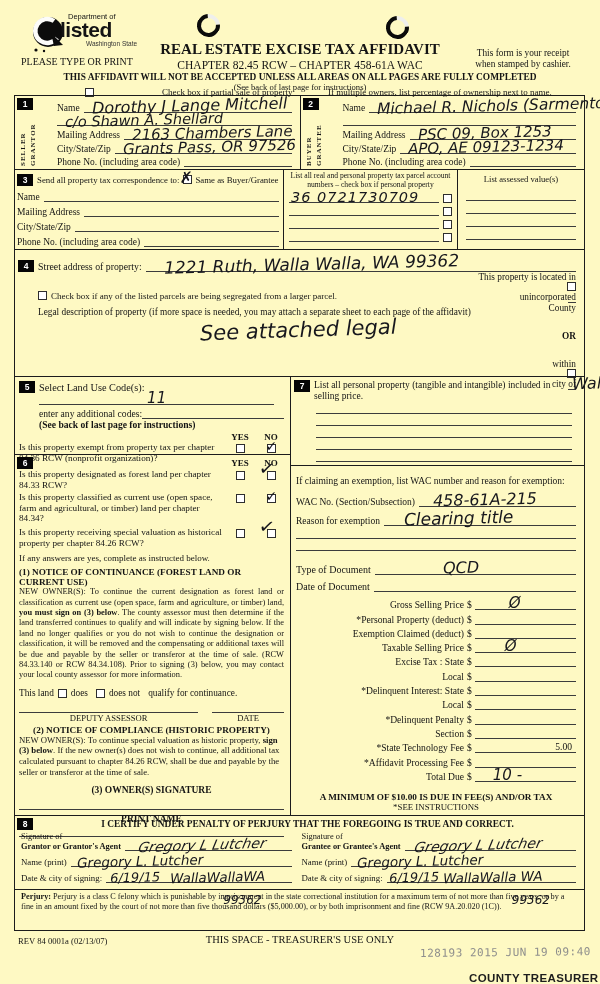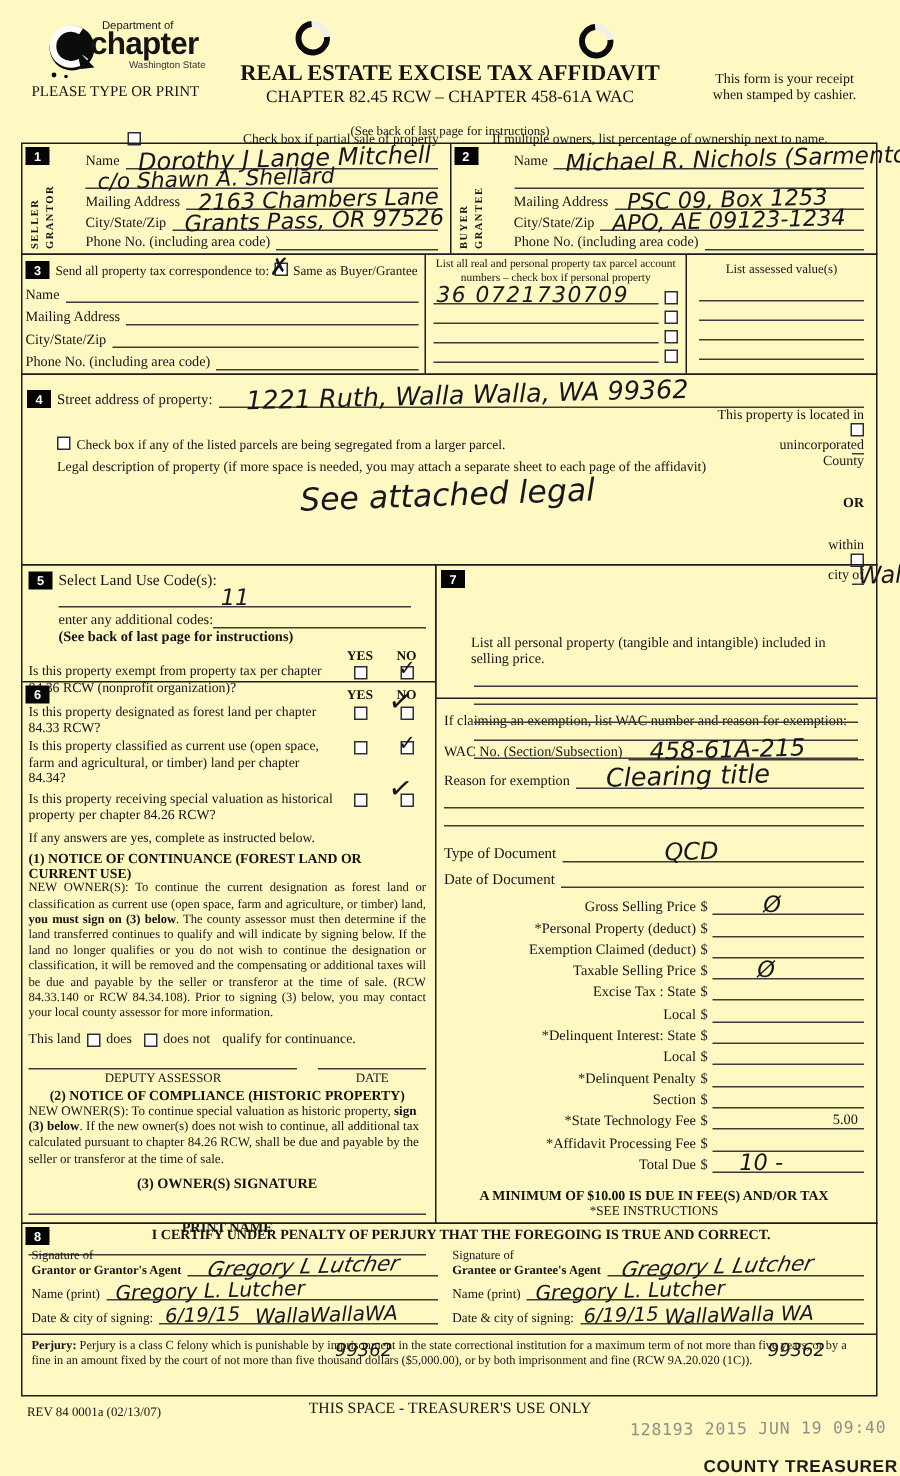--- a/index.html
+++ b/index.html
@@ -71,31 +71,32 @@
 
   <div class="abs" style="left:30px;top:12px;width:150px;height:46px;">
     <svg width="38" height="40" viewBox="0 0 38 40" style="position:absolute;left:0;top:2px;">
       <circle cx="18" cy="18" r="15" fill="#0c0c0c"></circle>
       <path d="M24 7 A12 12 0 1 0 27 24" stroke="#fcfcfa" stroke-width="4.5" fill="none"></path>
       <path d="M21 19 L33 31 L24 32 Z" fill="#0c0c0c"></path>
       <circle cx="6" cy="36" r="1.6" fill="#0c0c0c"></circle>
       <circle cx="14" cy="37" r="1.2" fill="#0c0c0c"></circle>
     </svg>
     <span class="abs" style="left:38px;top:0;font:7.5px 'Liberation Sans',sans-serif;">Department of</span>
-    <span class="abs" style="left:30px;top:6px;font:bold 21px 'Liberation Sans',sans-serif;letter-spacing:-.5px;">chapter</span>
+    <span class="abs" style="left:30px;top:6px;font:bold 21px 'Liberation Sans',sans-serif;letter-spacing:-.5px;">listed</span>
     <span class="abs" style="left:56px;top:28px;font:6.5px 'Liberation Sans',sans-serif;color:#333;">Washington State</span>
   </div>
   <div class="abs" style="left:21px;top:56px;font-size:10px;">PLEASE TYPE OR PRINT</div>
 
   <div class="abs ctr b" style="left:130px;top:41px;width:340px;font-size:15px;">REAL ESTATE EXCISE TAX AFFIDAVIT</div>
   <div class="abs ctr" style="left:130px;top:59px;width:340px;font-size:11.5px;">CHAPTER 82.45 RCW – CHAPTER 458-61A WAC</div>
   <div class="abs" style="left:458px;top:48px;width:130px;font-size:9.3px;line-height:11px;text-align:center;">
     <span>This form is your receipt</span><br>
     <span>when stamped by cashier.</span>
   </div>
+  <div class="abs ctr b" style="left:0;top:72px;width:600px;font-size:9.4px;">THIS AFFIDAVIT WILL NOT BE ACCEPTED UNLESS ALL AREAS ON ALL PAGES ARE FULLY COMPLETED</div>
   <div class="abs ctr" style="left:0;top:81.5px;width:600px;font-size:8.6px;">(See back of last page for instructions)</div>
 
   <div class="abs row" style="left:85px;top:87px;gap:32px;">
     <span class="cb"></span>
     <span class="gap"></span>
     <span style="font-size:9px;">Check box if partial sale of property</span>
   </div>
   <div class="abs" style="left:328px;top:87px;font-size:9px;">If multiple owners, list percentage of ownership next to name.</div>
 
   <div class="bx row" style="left:14px;top:95px;width:571px;height:75px;align-items:stretch;">
@@ -394,21 +395,21 @@
       <div class="b ctr" style="font-size:9.5px;margin-top:4px;">PRINT NAME</div>
       <div class="fl" style="margin-top:12px;"></div>
     </div>
   </div>
 
   <div class="bx" style="left:290px;top:376px;width:295px;height:440px;border-left:none;">
     <div style="border-left:1.5px solid #1c1c1c;margin-left:0;border-bottom:1.4px solid #1c1c1c;padding:3px 8px 2px 3px;height:89px;box-sizing:border-box;">
       <div class="row" style="align-items:flex-start;">
         <span class="tab">7</span>
           <span class="gap"></span>
-        <span style="font-size:9.5px;line-height:11px;margin-top:44px;">List all  personal property (tangible and intangible) included in selling price.</span>
+        <span style="font-size:9.5px;line-height:11px;">List all  personal property (tangible and intangible) included in selling price.</span>
       </div>
       <div class="frow" style="height:12px;margin:0 4px 0 22px;">
           <span class="fl"></span>
         </div>
       <div class="frow" style="height:12px;margin:0 4px 0 22px;">
           <span class="fl"></span>
         </div>
       <div class="frow" style="height:12px;margin:0 4px 0 22px;">
           <span class="fl"></span>
         </div>

